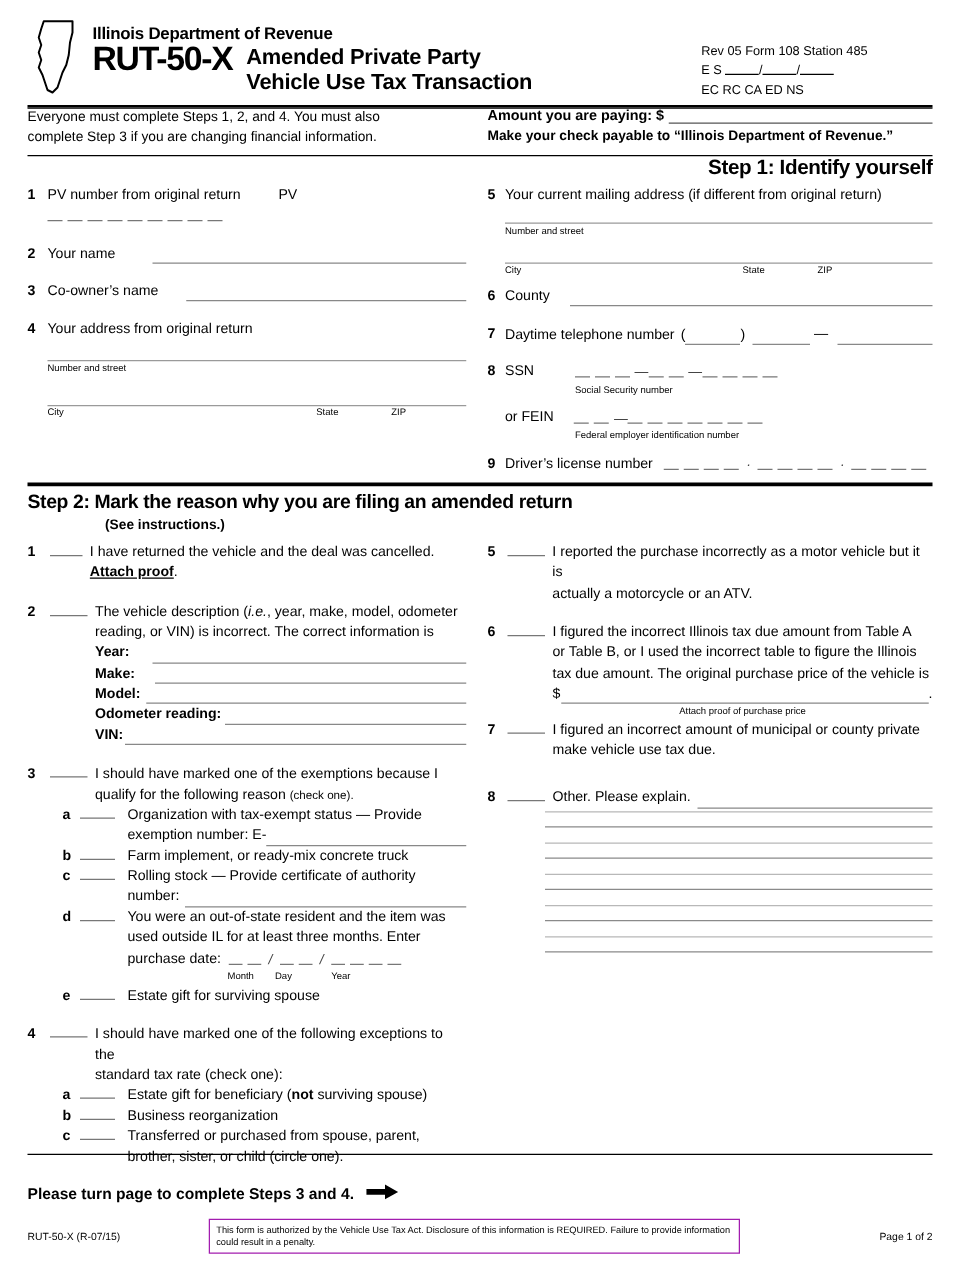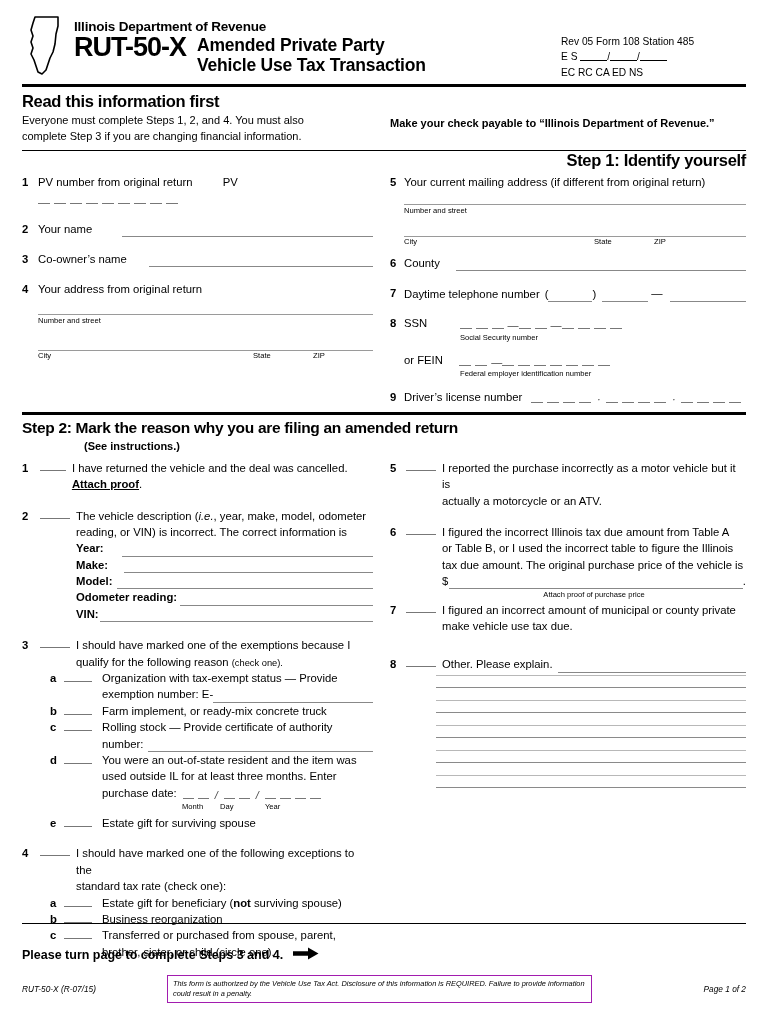--- a/index.html
+++ b/index.html
@@ -68,21 +68,21 @@
   .sub .stxt { flex: 1 1 auto; }
 
   
   .exp-lines { padding-left: 46px; margin-top: 2px; }
   .exp-lines .rl { height: 1px; background: #8a8a8a; margin-bottom: 11.5px; }
   .exp-lines .rl.light { background: #b8b8b8; }
 
   
   .turn { font-size: 12.5px; font-weight: bold; display: flex; align-items: center; }
   .arrow { margin-left: 10px; display: inline-block; }
-  .footer { display: flex; align-items: center; font-size: 8.3px; font-style: italic; }
+  .footer { display: flex; align-items: center; font-size: 8.3px; }
   .foot-l { flex: 0 0 145px; }
   .foot-box { flex: 0 0 425px; border: 1px solid #a21caf; padding: 3px 5px; font-size: 7.4px; line-height: 1.35; }
   .foot-r { flex: 1 1 auto; text-align: right; font-size: 8.3px; }
   .italic { font-style: italic; }
   .u { text-decoration: underline; }
 </style>
 </head>
 <body>
 
 <div class="page">
@@ -108,27 +108,30 @@
       <div class="es">
         <span>E S</span>
         <span class="hdr-under"></span>/<span class="hdr-under"></span>/<span class="hdr-under"></span>
       </div>
       <div>EC RC CA ED NS</div>
     </div>
   </div>
 
   <div class="hr-double" style="margin-top:4px;"></div>
 
-  <div class="sec-head" style="margin-top:5px;">Read this information first</div>
   <div class="two-col" style="margin-bottom:5px;">
     <div class="col-l">
       <div class="body-txt">Everyone must complete Steps 1, 2, and 4. You must also</div>
       <div class="body-txt">complete Step 3 if you are changing financial information.</div>
     </div>
     <div class="col-r">
+      <div class="pay-line">
+        <span>Amount you are paying: $</span>
+        <span class="fill"></span>
+      </div>
       <div class="body-txt bold" style="margin-top:3px;">Make your check payable to “Illinois Department of Revenue.”</div>
     </div>
   </div>
 
   <div class="hr-thin"></div>
 
   <div class="sec-head" style="margin-top:0;margin-bottom:4px;text-align:right;">Step 1: Identify yourself</div>
 
   <div class="two-col">
 

